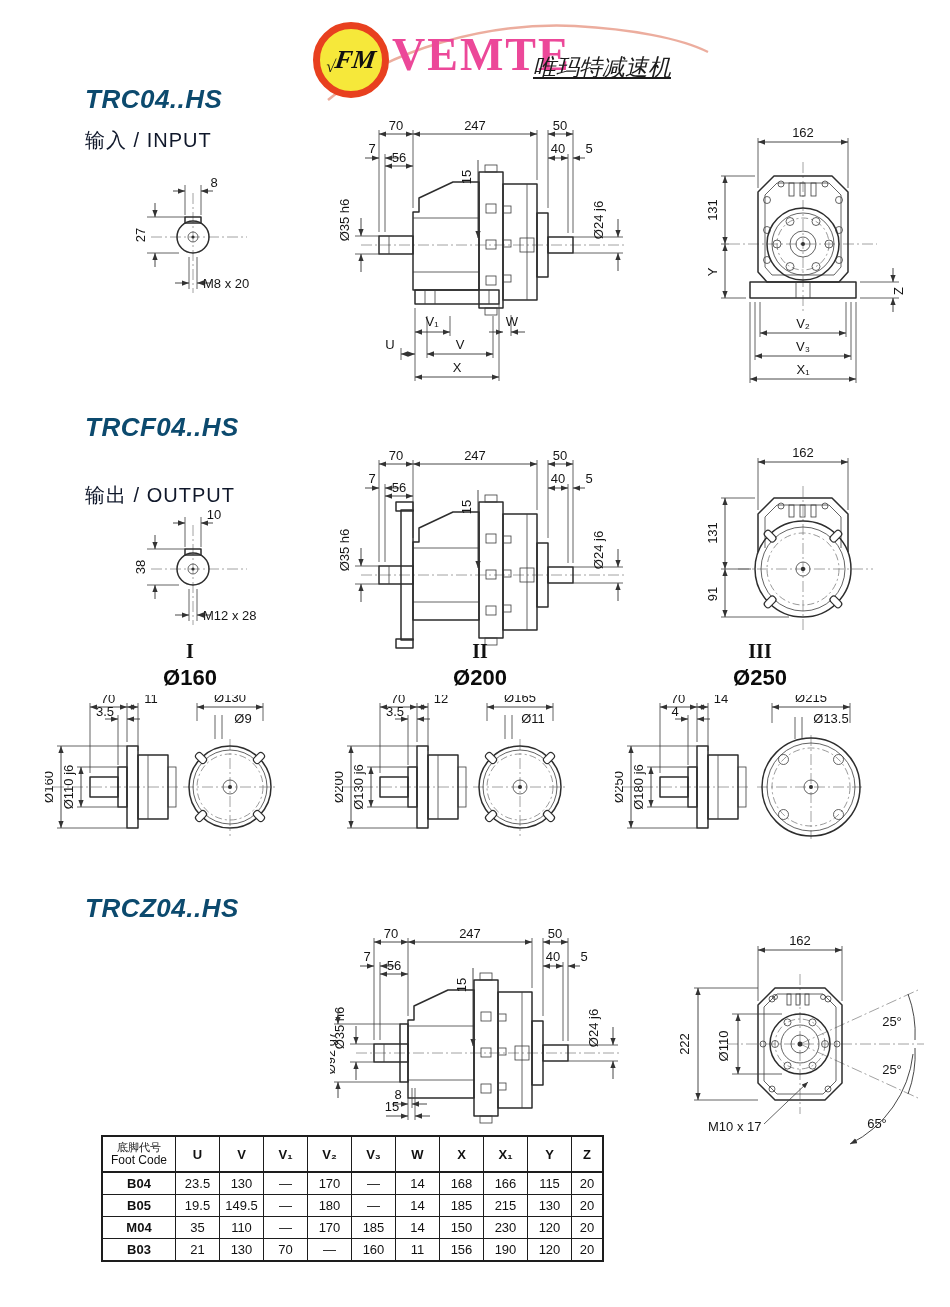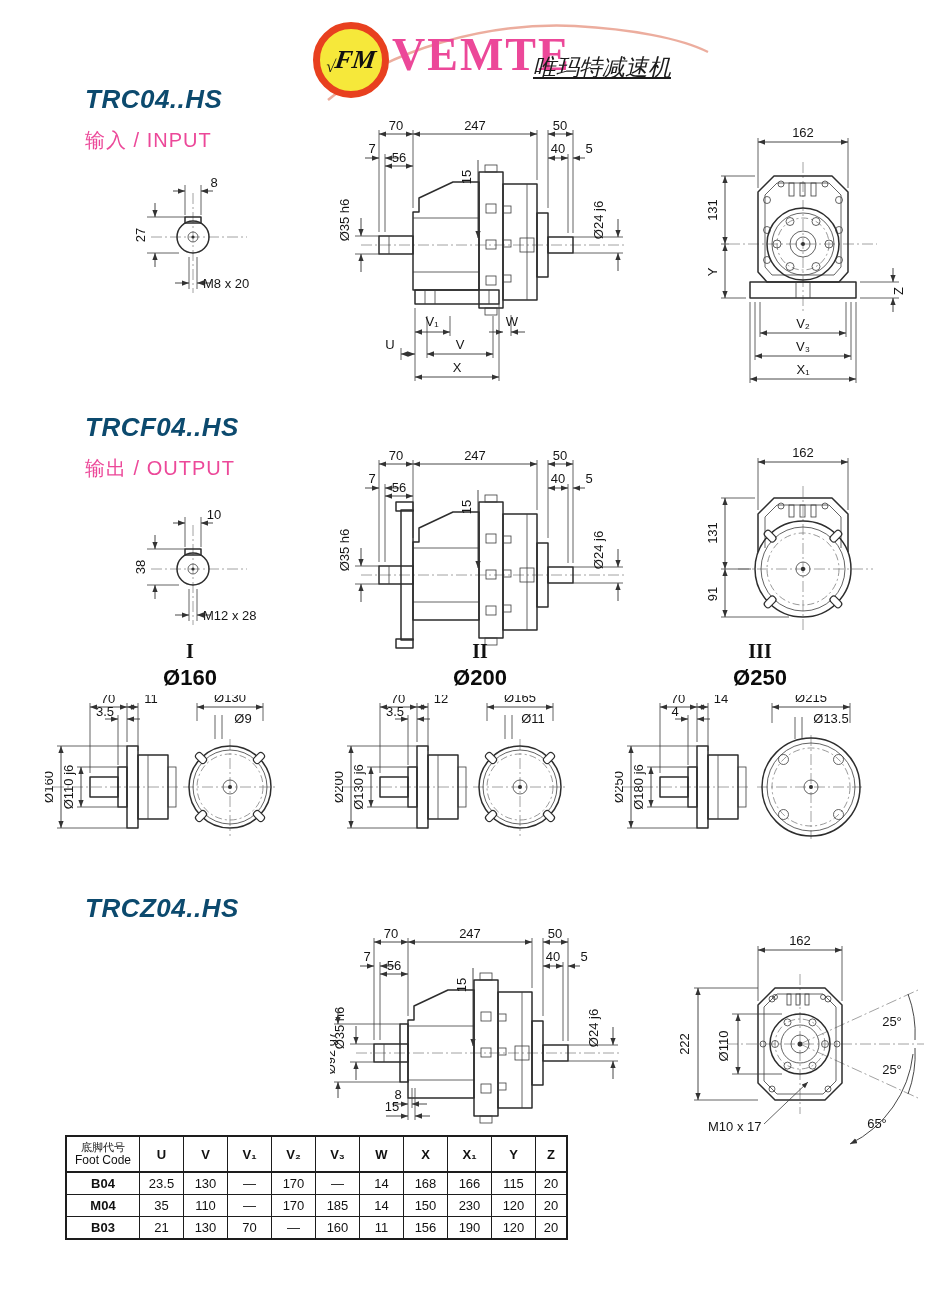--- a/index.html
+++ b/index.html
@@ -1,20 +1,20 @@
 <!DOCTYPE html>
 <html><head>
 <meta charset="utf-8">
 <style>
   html,body{margin:0;padding:0;background:#fff;}
   #canvas{position:relative;width:950px;height:1307px;background:#fff;overflow:hidden;
           font-family:"Liberation Sans",sans-serif;}
   .abs{position:absolute;}
   .sec-title{font:italic 700 26px "Liberation Sans",sans-serif;color:#0c4a6e;letter-spacing:.5px;}
-  .sub{font:20px "Liberation Sans",sans-serif;color:#ec4899;letter-spacing:1px;}
+  .sub{font:20px "Liberation Sans",sans-serif;color:#0f172a;letter-spacing:1px;}
   .brand{font:700 46px "Liberation Serif",serif;letter-spacing:2px;}
   .tagline{font:italic 23px "DejaVu Serif",serif;color:#1c1c1c;text-decoration:underline;}
   .logo-badge{width:62px;height:62px;border-radius:50%;border:7px solid #e8401f;background:#f6e83a;
               display:flex;align-items:center;justify-content:center;}
   .logo-badge span{font:italic 900 26px "Liberation Serif",serif;color:#111;transform:skewX(-8deg);}
   .logo-root{font-size:17px !important;margin-top:14px;}
   .fl-num{font:700 20px "Liberation Serif",serif;color:#111;text-align:center;}
   .fl-size{font:700 22px "Liberation Sans",sans-serif;color:#0b0b0b;text-align:center;margin-top:2px;}
   
   .o{fill:none;stroke:#2d2d2d;stroke-width:1.5;stroke-linejoin:round;}
@@ -26,21 +26,21 @@
   svg text{font:13px "Liberation Sans",sans-serif;fill:#151515;text-anchor:middle;}
   svg text.ts{text-anchor:start;}
   
   table.ft{border-collapse:collapse;background:#fff;}
   table.ft th,table.ft td{border:1px solid #1d1d1d;text-align:center;vertical-align:middle;
       font:13px "Liberation Sans",sans-serif;color:#111;padding:0;}
   table.ft th{font-weight:700;height:34px;border-bottom:2px solid #1d1d1d;}
   table.ft td{height:21px;}
   table.ft .code{font-weight:700;width:72px;}
   table.ft .c{width:43px;} table.ft .cz{width:30px;}
-  table.ft{border:2px solid #1d1d1d;}
+  table.ft{border:2px solid #1d1d1d;margin-left:36px;}
   .hcn{font:11px "Liberation Sans",sans-serif;font-weight:400;display:block;line-height:13px;}
   .hen{font:12px "Liberation Sans",sans-serif;font-weight:400;display:block;line-height:13px;}
 </style>
 </head>
 <body>
 
 <div id="canvas">
 
   <svg width="0" height="0" class="abs" aria-hidden="true">
     <defs>
@@ -285,21 +285,21 @@
     <text x="110" y="11">162</text>
     <text x="24" y="84" transform="rotate(-90 24 84)">131</text>
     <text x="24" y="146" transform="rotate(-90 24 146)">Y</text>
     <text x="210" y="165" transform="rotate(-90 210 165)">Z</text>
     <text x="110" y="202">V₂</text>
     <text x="110" y="225">V₃</text>
     <text x="110" y="248">X₁</text>
   </svg>
 
   <div class="abs sec-title" style="left:85px;top:412px">TRCF04..HS</div>
-  <div class="abs sub" style="left:85px;top:455px">
+  <div class="abs sub" style="left:85px;top:482px">
     <span>输出</span>
     <span>/ OUTPUT</span>
   </div>
 
   <svg class="abs" style="left:115px;top:497px" width="200" height="140" viewBox="0 0 200 140">
     <use href="#shaft-geo"></use>
     <text x="99" y="22">10</text>
     <text x="30" y="70" transform="rotate(-90 30 70)">38</text>
     <text class="ts" x="88" y="123">M12 x 28</text>
   </svg>
@@ -513,20 +513,33 @@
           <td>—</td>
           <td>170</td>
           <td>—</td>
           <td>14</td>
           <td>168</td>
           <td>166</td>
           <td>115</td>
           <td>20</td>
         </tr>
         <tr>
+          <td class="code">B05</td>
+          <td>19.5</td>
+          <td>149.5</td>
+          <td>—</td>
+          <td>180</td>
+          <td>—</td>
+          <td>14</td>
+          <td>185</td>
+          <td>215</td>
+          <td>130</td>
+          <td>20</td>
+        </tr>
+        <tr>
           <td class="code">M04</td>
           <td>35</td>
           <td>110</td>
           <td>—</td>
           <td>170</td>
           <td>185</td>
           <td>14</td>
           <td>150</td>
           <td>230</td>
           <td>120</td>

